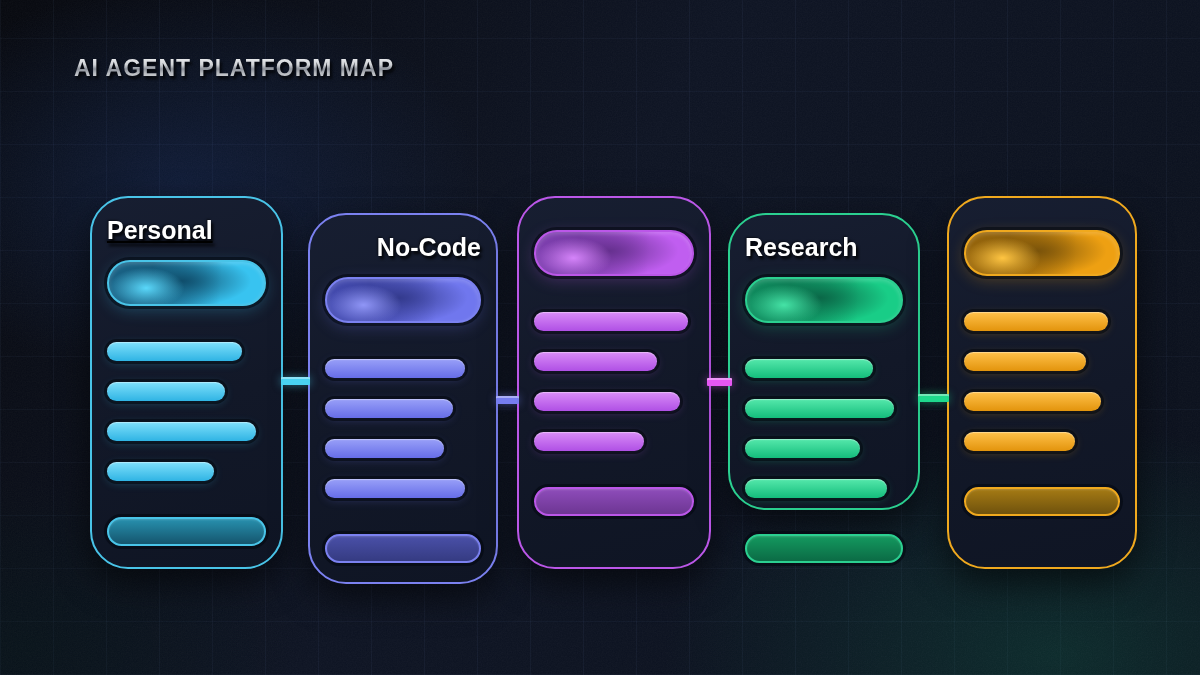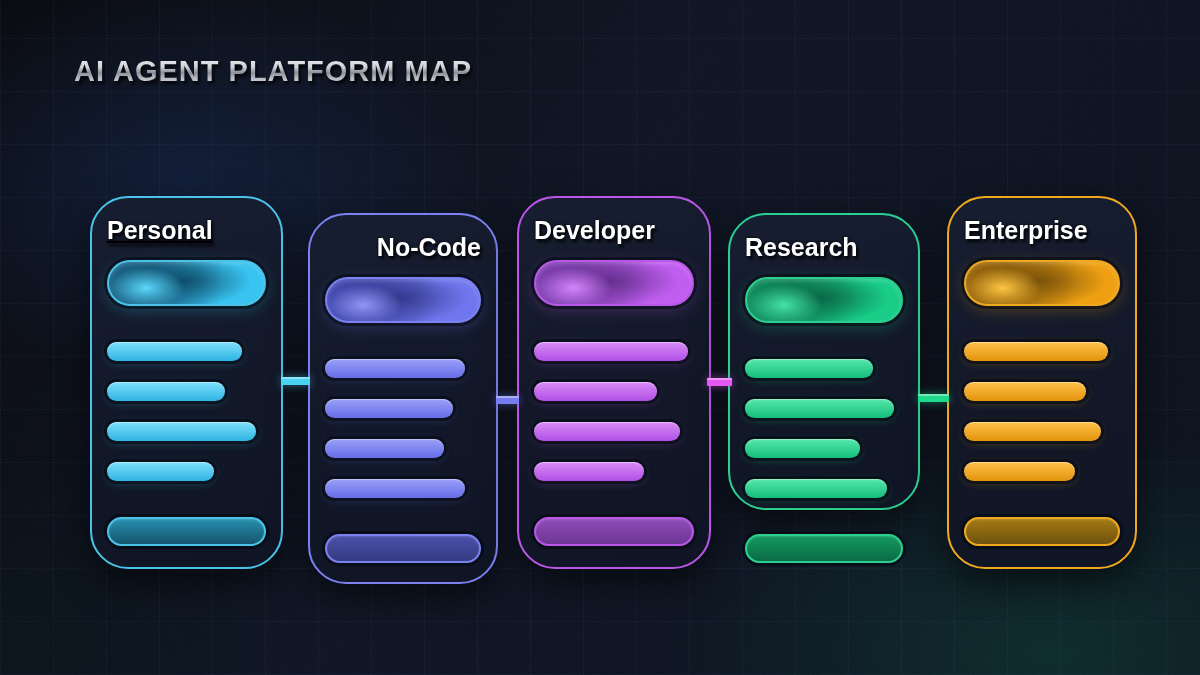--- a/index.html
+++ b/index.html
@@ -13,21 +13,21 @@
       radial-gradient(560px 330px at 88% 97%, rgba(14,94,72,.34), rgba(0,0,0,0) 70%),
       radial-gradient(400px 240px at 2% 96%, rgba(0,28,24,.28), rgba(0,0,0,0) 70%),
       repeating-linear-gradient(90deg, rgba(132,170,232,.05) 0 1px, rgba(0,0,0,0) 1px 53px),
       repeating-linear-gradient(0deg, rgba(132,170,232,.045) 0 1px, rgba(0,0,0,0) 1px 53px),
       linear-gradient(123deg,#05070d 0%,#0c1222 45%,#0a101e 75%,#090e1a 100%);
   }
   .noise{position:absolute;inset:0;opacity:.05;mix-blend-mode:screen;pointer-events:none;}
 
   .page-title{
     position:absolute;left:74px;top:56px;margin:0;
-    font-size:29px;font-weight:700;letter-spacing:1px;line-height:1.1;
+    font-size:23px;font-weight:700;letter-spacing:1px;line-height:1.1;
     background:linear-gradient(180deg,#f0f1f3 0%,#cfd2d6 35%,#8b9099 52%,#b9bcc1 70%,#dcdee1 100%);
     -webkit-background-clip:text;background-clip:text;color:transparent;
     filter:drop-shadow(2px 3px 1.5px rgba(0,0,0,.8));
   }
   .page-subtitle{
     position:absolute;left:73px;top:104px;margin:0;
     font-size:19.5px;letter-spacing:.3px;color:#c6d2ec;
     text-shadow:1px 2px 2px rgba(0,0,0,.85);
   }
 
@@ -113,21 +113,20 @@
     <div class="bars">
       <div class="bar" style="width: 90%;"></div>
       <div class="bar" style="width: 82%;"></div>
       <div class="bar" style="width: 76%;"></div>
       <div class="bar" style="width: 90%;"></div>
     </div>
     <div class="footer-pill"></div>
   </section>
 
   <section class="card pos-2" style="--border: #bb57e8; --hfrom: #7d3fae; --hto: #c05ef0; --blob: #d584fa; --shade: #66308f; --barlight: #d98cf7; --barmain: #b050e5; --foottop: #8e4cba; --footbot: #6d3693; --glow: rgba(189,92,234,0.28);">
-    <h2 class="card-title">Developer</h2>
     <div class="header-pill"></div>
     <div class="bars">
       <div class="bar" style="width: 96%;"></div>
       <div class="bar" style="width: 77%;"></div>
       <div class="bar" style="width: 91%;"></div>
       <div class="bar" style="width: 69%;"></div>
     </div>
     <div class="footer-pill"></div>
   </section>
 
@@ -137,21 +136,20 @@
     <div class="bars">
       <div class="bar" style="width: 81%;"></div>
       <div class="bar" style="width: 94%;"></div>
       <div class="bar" style="width: 73%;"></div>
       <div class="bar" style="width: 90%;"></div>
     </div>
     <div class="footer-pill"></div>
   </section>
 
   <section class="card pos-4" style="--border: #f0a91e; --hfrom: #96650c; --hto: #eea012; --blob: #ffc542; --shade: #7a530a; --barlight: #ffc14a; --barmain: #e3940c; --foottop: #a57a14; --footbot: #6f520d; --glow: rgba(239,162,19,0.28);">
-    <h2 class="card-title">Enterprise</h2>
     <div class="header-pill"></div>
     <div class="bars">
       <div class="bar" style="width: 92%;"></div>
       <div class="bar" style="width: 78%;"></div>
       <div class="bar" style="width: 88%;"></div>
       <div class="bar" style="width: 71%;"></div>
     </div>
     <div class="footer-pill"></div>
   </section>
 

